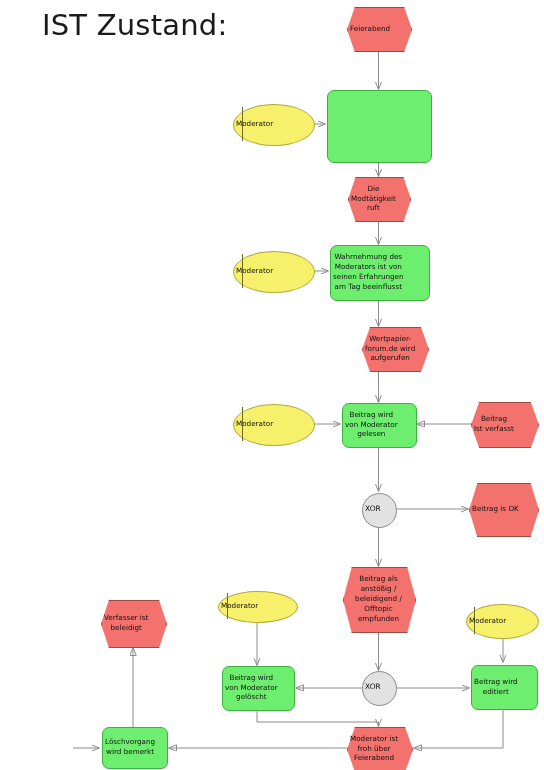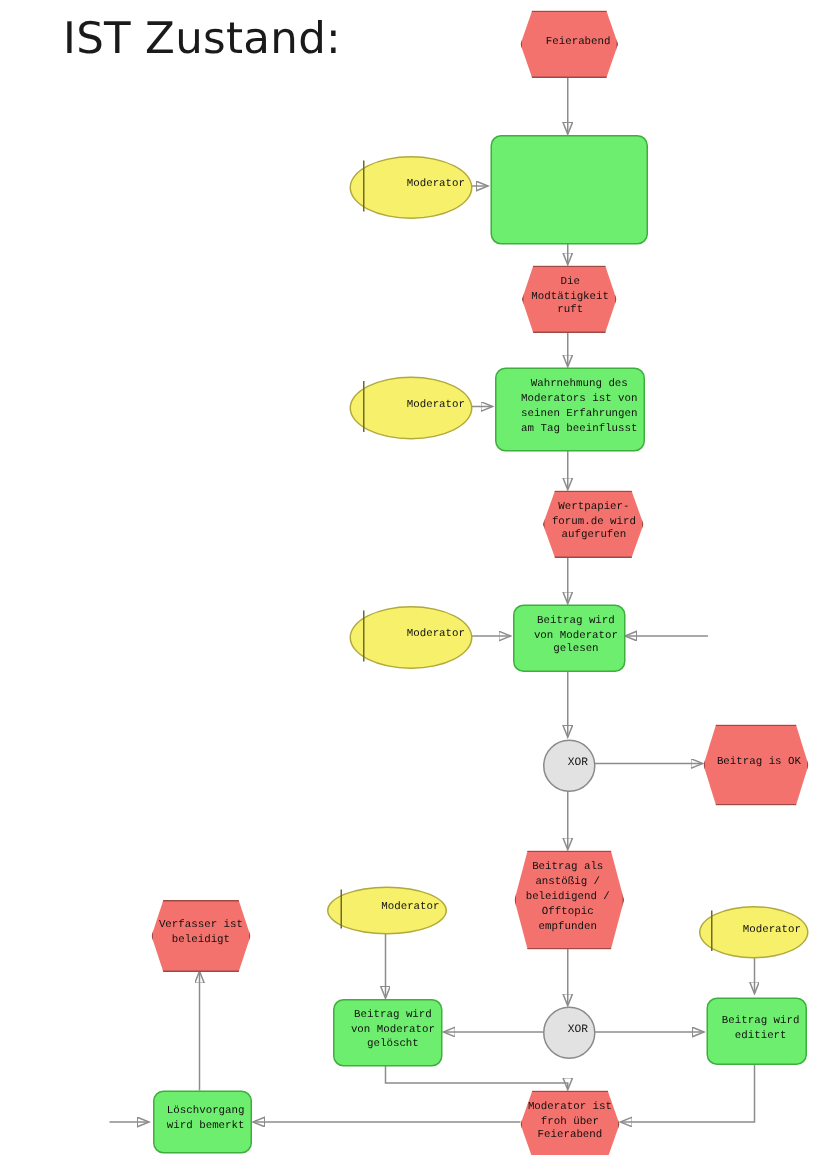--- a/index.html
+++ b/index.html
@@ -15,21 +15,21 @@
     position:absolute;
     left:42px;top:8px;
     font-family:"DejaVu Sans", sans-serif;
     font-size:29px;
     font-weight:400;
     color:#1a1a1a;
     letter-spacing:0.2px;
     white-space:nowrap;
   }
   
-  .node{position:absolute;display:flex;align-items:center;justify-content:flex-end;text-align:center;font-family:Liberation Mono, monospace;}
+  .node{position:absolute;display:flex;align-items:center;justify-content:flex-start;text-align:center;}
   .node .lbl{
     position:relative;z-index:3;
     font-size:7.2px;
     line-height:1.38;
     color:#111111;
     padding:0 3px;
     white-space:pre-line;
     pointer-events:none;
   }
   
@@ -190,20 +190,25 @@
 von Moderator
 gelesen</div>
   </div>
 
   <div class="node org" style="left:233px;top:404px;width:80px;height:40px;">
     <div class="shape"></div>
     <div class="bar"></div>
     <div class="lbl">Moderator</div>
   </div>
 
+  <div class="node event" style="left:471px;top:402px;width:66px;height:44px;">
+    <div class="shape"></div>
+    <div class="lbl">Beitrag
+Ist verfasst</div>
+  </div>
 
   <div class="node conn" style="left:362px;top:493px;width:33px;height:33px;">
     <div class="shape"></div>
     <div class="lbl">XOR</div>
   </div>
 
   <div class="node event" style="left:469px;top:483px;width:68px;height:52px;">
     <div class="shape"></div>
     <div class="lbl">Beitrag is OK</div>
   </div>

